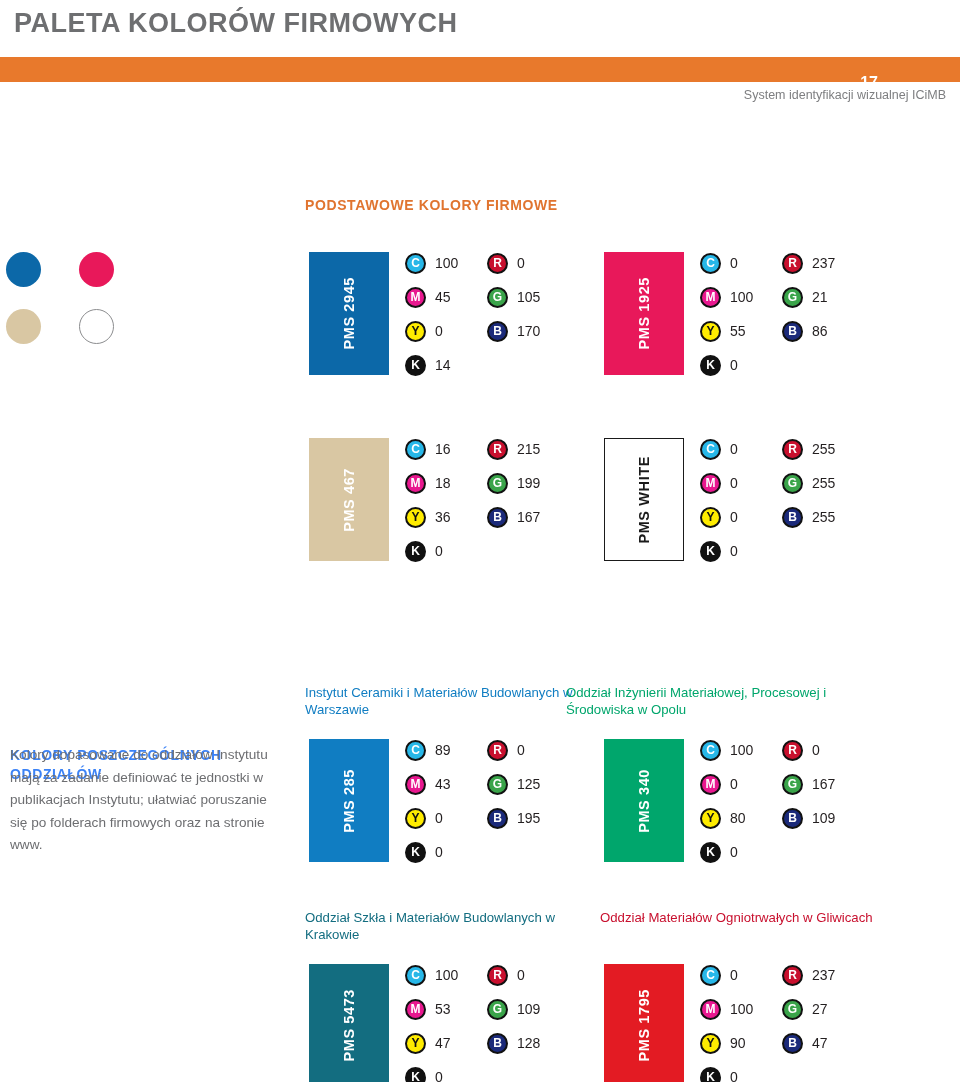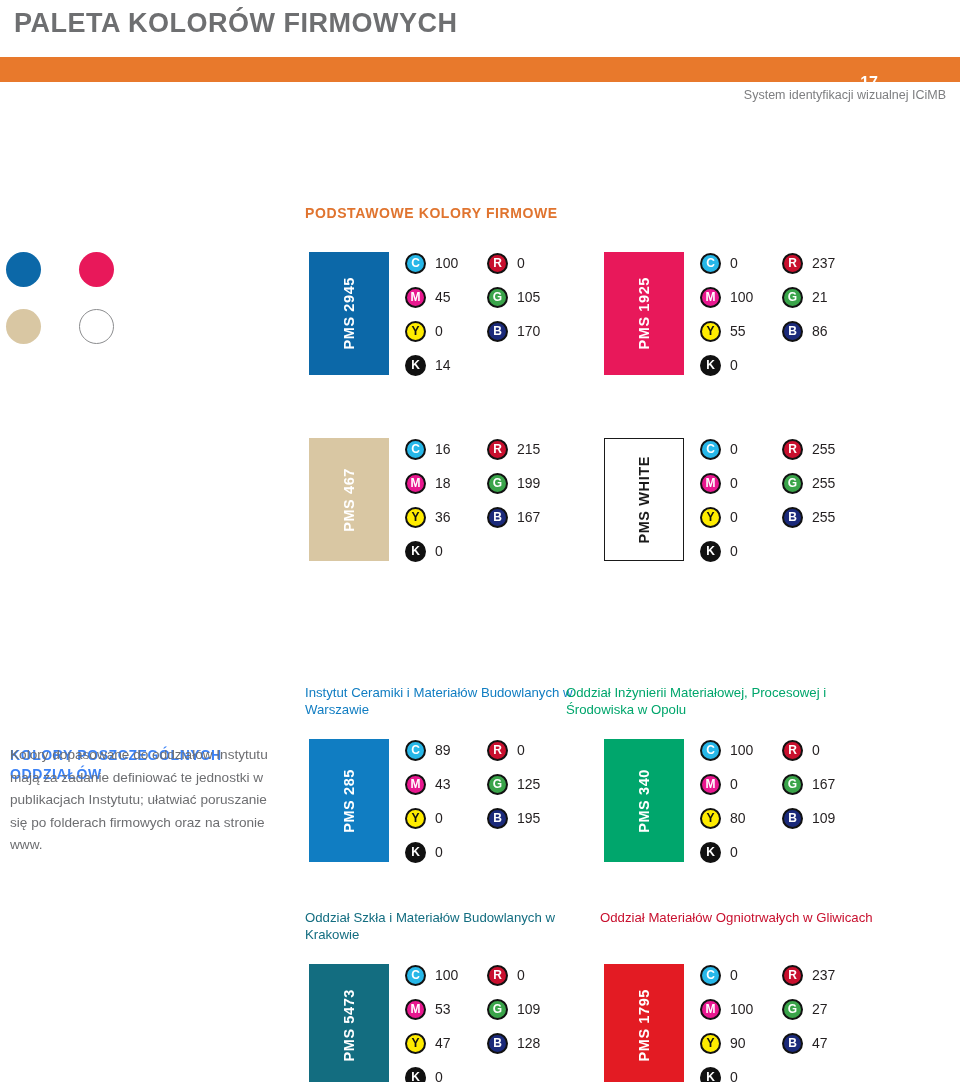--- a/index.html
+++ b/index.html
@@ -30,21 +30,20 @@
   .header-subtitle {
     position: absolute; right: 14px; top: 88px;
     font-size: 12.5px; color: #7d7e80;
   }
 
   
   .section-heading {
     position: absolute;
     font-size: 14px; font-weight: bold; letter-spacing: 0.6px;
     color: #e0742f;
-    margin-top: 8px;
   }
   #heading-basic { left: 305px; top: 197px; }
 
   
   .circle-swatches { position: absolute; left: 6px; top: 252px; }
   .circle-row { display: flex; gap: 38px; margin-bottom: 22px; }
   .circ { width: 35px; height: 35px; border-radius: 50%; }
   .circ-outline { border: 1px solid #8c8d8f; }
 
   

